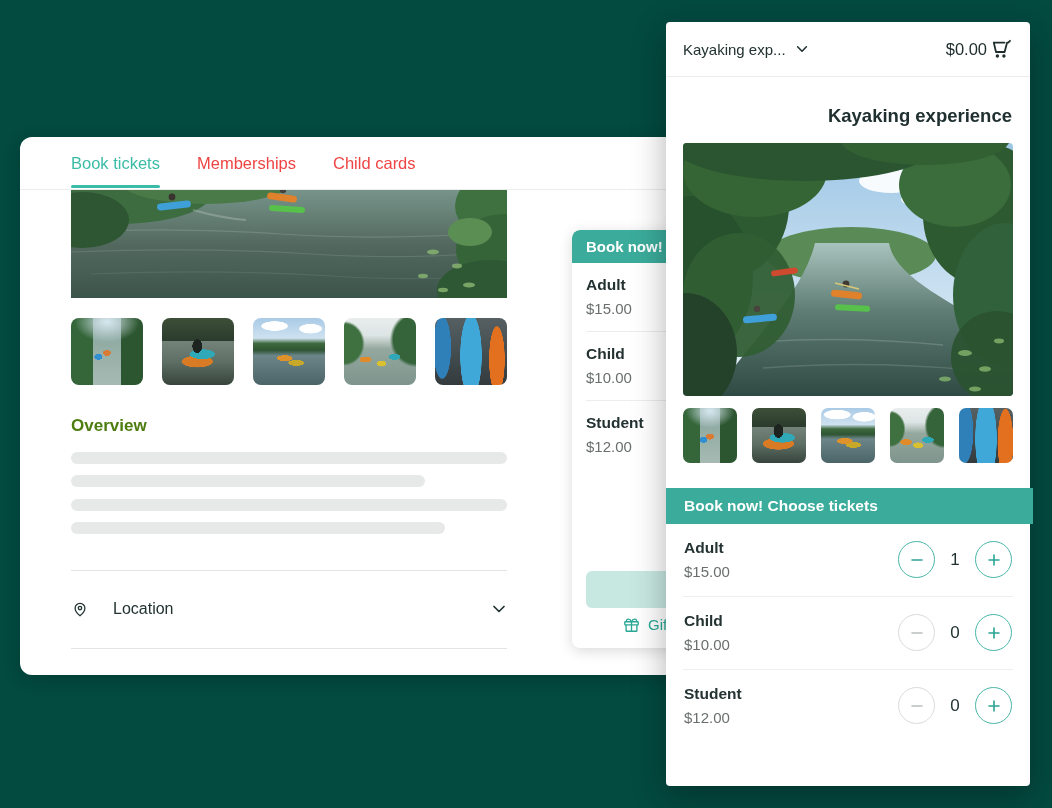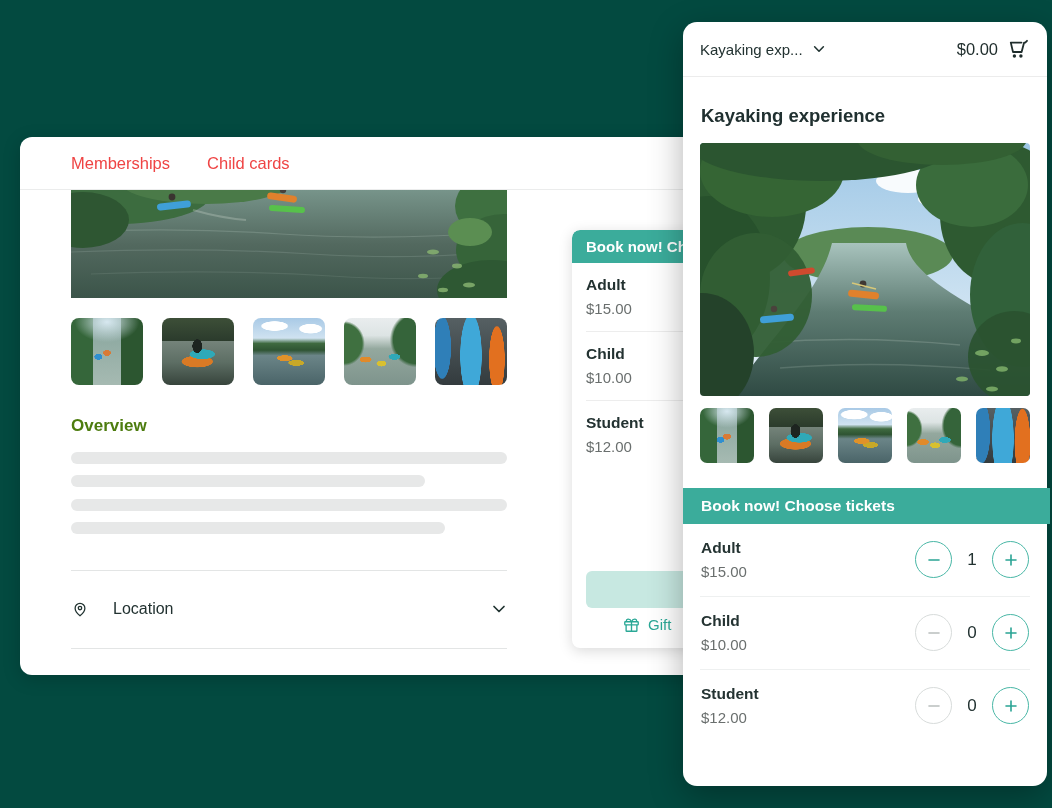--- a/index.html
+++ b/index.html
@@ -125,38 +125,38 @@
   }
   .mid-gift {
     position:absolute; left:50px; top:385px;
     display:flex; align-items:center; gap:7px;
     color:#2aa896; font-size:15px; cursor:pointer; white-space:nowrap;
   }
   .mid-gift svg { width:19px; height:19px; flex:none; }
 
   
   .widget {
-    position:absolute; left:683px; top:22px;
+    position:absolute; left:666px; top:22px;
     width:364px; height:764px;
-    background:#fff; border-radius:14px;
+    background:#fff; border-radius:4px;
     box-shadow:0 10px 34px rgba(0,0,0,.3);
     z-index:3;
   }
   .w-header {
     height:55px; border-bottom:1px solid #ececec;
     display:flex; align-items:center; padding:0 17px;
   }
   .w-selector { display:flex; align-items:center; gap:9px; cursor:pointer; }
   .w-selector-label { font-size:15px; color:#223231; }
   .w-selector .chev { width:14px; height:14px; }
-  .w-cart { margin-left:auto; display:flex; align-items:center; gap:8px; cursor:pointer; }
+  .w-cart { margin-left:auto; display:flex; align-items:center; gap:2px; cursor:pointer; }
   .w-cart-total { font-size:16.5px; color:#1f2d2c; }
   .w-cart svg { width:24px; height:24px; }
 
-  .w-title { margin:28px 18px 0; font-size:18.5px; font-weight:700; color:#203030; }
+  .w-title { margin:28px 18px 0; font-size:18.5px; font-weight:700; color:#203030;text-align:right; }
 
   .main-photo-widget {
     margin:16px 17px 0; width:330px; height:253px;
     border-radius:4px; overflow:hidden;
   }
   .main-photo-widget svg { display:block; width:100%; height:100%; }
 
   .thumbs-widget { position:relative; margin:12px 17px 0; width:330px; height:55px; gap:15px; display:flex; }
   .thumbs-widget .thumb { width:54px; height:55px; border-radius:7px; }
 
@@ -180,20 +180,21 @@
     display:flex; align-items:center; justify-content:center; cursor:pointer;
   }
   .step-btn.disabled { border-color:#d8dcdb; color:#b9bebd; }
   .qty { width:22px; text-align:center; font-size:17px; color:#223231; }
 </style>
 </head>
 <body>
 
 <div class="left-panel">
   <div class="tabbar">
+    <div class="tab active">Book tickets</div>
     <div class="tab">Memberships</div>
     <div class="tab">Child cards</div>
   </div>
 
   <div class="main-photo-left">
     <svg viewBox="0 0 436 108" preserveAspectRatio="none" aria-hidden="true">
       <defs>
         <linearGradient id="lw" x1="0" y1="0" x2="0" y2="1">
           <stop offset="0" stop-color="#77948a"></stop>
           <stop offset="0.5" stop-color="#53695f"></stop>

